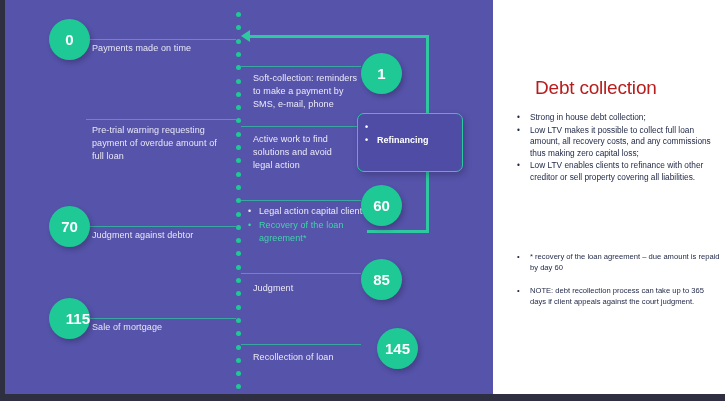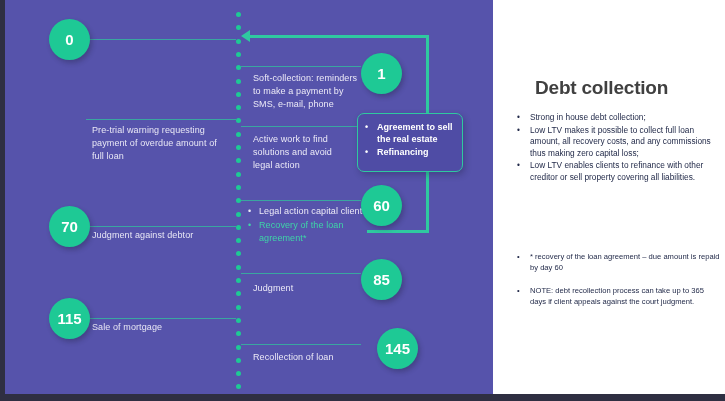--- a/index.html
+++ b/index.html
@@ -143,22 +143,22 @@
     border-top: 6.5px solid transparent;
     border-bottom: 6.5px solid transparent;
     border-right: 9px solid #2fc9a0;
     z-index: 4;
   }
 
   
   .dc-title {
     position: absolute;
     left: 535px; top: 77px;
-    font-size: 19px; font-weight: bold;
-    color: #404040;
+    font-size: 19px; font-weight: normal;
+    color: #b91c1c;
     letter-spacing: -.2px;
   }
   .dc-list {
     position: absolute;
     left: 517px; top: 112px;
     width: 200px;
   }
   .dc-list .item {
     display: flex; gap: 9px;
     color: #232b4a;
@@ -231,24 +231,25 @@
     <div class="conn" style="left:81px; top:119px; width:150px;"></div>
     <div class="conn" style="left:81px; top:226px; width:150px;"></div>
     <div class="conn" style="left:81px; top:318px; width:150px;"></div>
 
     <div class="circle c-left" style="left:44px; top:19px;">
       <span>0</span>
     </div>
     <div class="circle c-left" style="left:44px; top:206px;">
       <span>70</span>
     </div>
-    <div class="circle c-left" style="left:44px; top:298px;">
+    <div class="circle c-left" style="left:44px; top:298px;justify-content:flex-end;">
       <span>115</span>
     </div>
 
+    <div class="lbl-left" style="left:87px; top:42px; width:140px;">Payments made on time</div>
     <div class="lbl-left" style="left:87px; top:124px; width:130px;">Pre-trial warning requesting payment of overdue amount of full loan</div>
     <div class="lbl-left" style="left:87px; top:229px; width:140px;">Judgment against debtor</div>
     <div class="lbl-left" style="left:87px; top:321px; width:140px;">Sale of mortgage</div>
 
     <div class="conn" style="left:236px; top:66px; width:120px;"></div>
     <div class="conn" style="left:236px; top:126px; width:120px;"></div>
     <div class="conn" style="left:236px; top:200px; width:120px;"></div>
     <div class="conn" style="left:236px; top:273px; width:120px;"></div>
     <div class="conn" style="left:236px; top:344px; width:120px;"></div>
 
@@ -280,21 +281,20 @@
       </div>
     </div>
 
     <div class="lbl-mid" style="left:248px; top:282px; width:100px;">Judgment</div>
 
     <div class="lbl-mid" style="left:248px; top:351px; width:110px;">Recollection of loan</div>
 
     <div class="agree-box">
       <div class="row">
         <span class="bdot">•</span>
-        <span>Agreement to sell the real estate</span>
       </div>
       <div class="row" style="margin-top:1px;">
         <span class="bdot">•</span>
         <span>Refinancing</span>
       </div>
     </div>
 
   </div>
 
   <div class="white-panel"></div>

